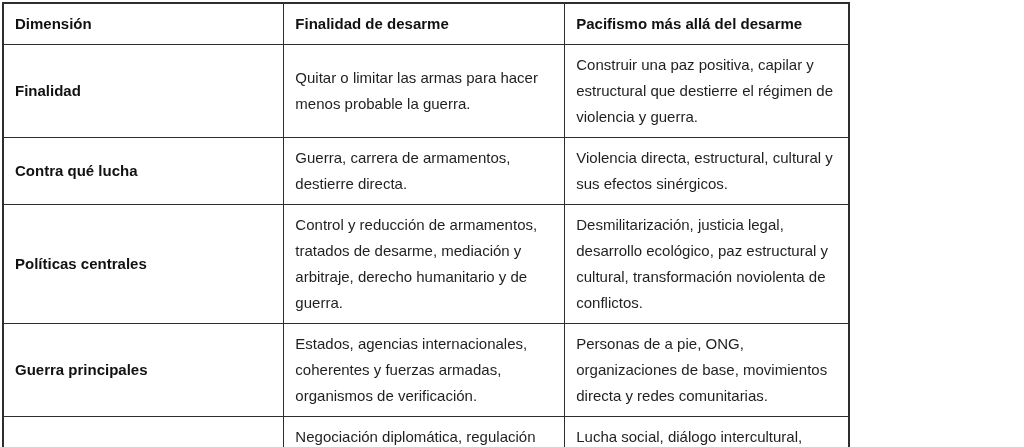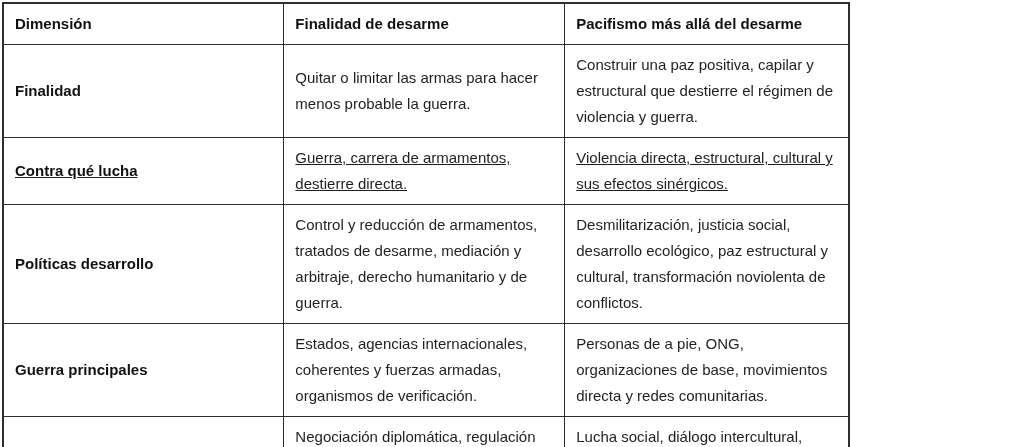--- a/index.html
+++ b/index.html
@@ -32,21 +32,21 @@
     border: 1px solid #2e2e2e;
     vertical-align: middle;
     text-align: left;
     padding: 7px 14px 7px 11px;
     font-size: 15px;
     line-height: 26px;
     overflow: hidden;
   }
   table.compare thead tr { height: 40px; }
   table.compare tbody tr:nth-child(1) { height: 68px; }
-  table.compare tbody tr:nth-child(2) { height: 66px; text-decoration: underline; }
+  table.compare tbody tr:nth-child(2) { height: 66px; }
   table.compare tbody tr:nth-child(3) { height: 86px; }
   table.compare tbody tr:nth-child(4) { height: 90px; }
   table.compare tbody tr:nth-child(5) { height: 91px; }
   table.compare th {
     font-weight: bold;
     color: #111111;
   }
   table.compare td.dim-cell {
     font-weight: bold;
     color: #111111;
@@ -76,23 +76,23 @@
     <td>Construir una paz positiva, capilar y estructural que destierre el régimen de violencia y guerra.</td>
   </tr>
 
   <tr>
     <td class="dim-cell">Contra qué lucha</td>
     <td>Guerra, carrera de armamentos, destierre directa.</td>
     <td>Violencia directa, estructural, cultural y sus efectos sinérgicos.</td>
   </tr>
 
   <tr>
-    <td class="dim-cell">Políticas desarrollo</td>
+    <td class="dim-cell">Políticas centrales</td>
     <td>Control y reducción de armamentos, tratados de desarme, mediación y arbitraje, derecho humanitario y de guerra.</td>
-    <td>Desmilitarización, justicia social, desarrollo ecológico, paz estructural y cultural, transformación noviolenta de conflictos.</td>
+    <td>Desmilitarización, justicia legal, desarrollo ecológico, paz estructural y cultural, transformación noviolenta de conflictos.</td>
   </tr>
 
   <tr>
     <td class="dim-cell">Guerra principales</td>
     <td>Estados, agencias internacionales, coherentes y fuerzas armadas, organismos de verificación.</td>
     <td>Personas de a pie, ONG, organizaciones de base, movimientos directa y redes comunitarias.</td>
   </tr>
 
   <tr>
     <td class="dim-cell">Metodologías</td>

